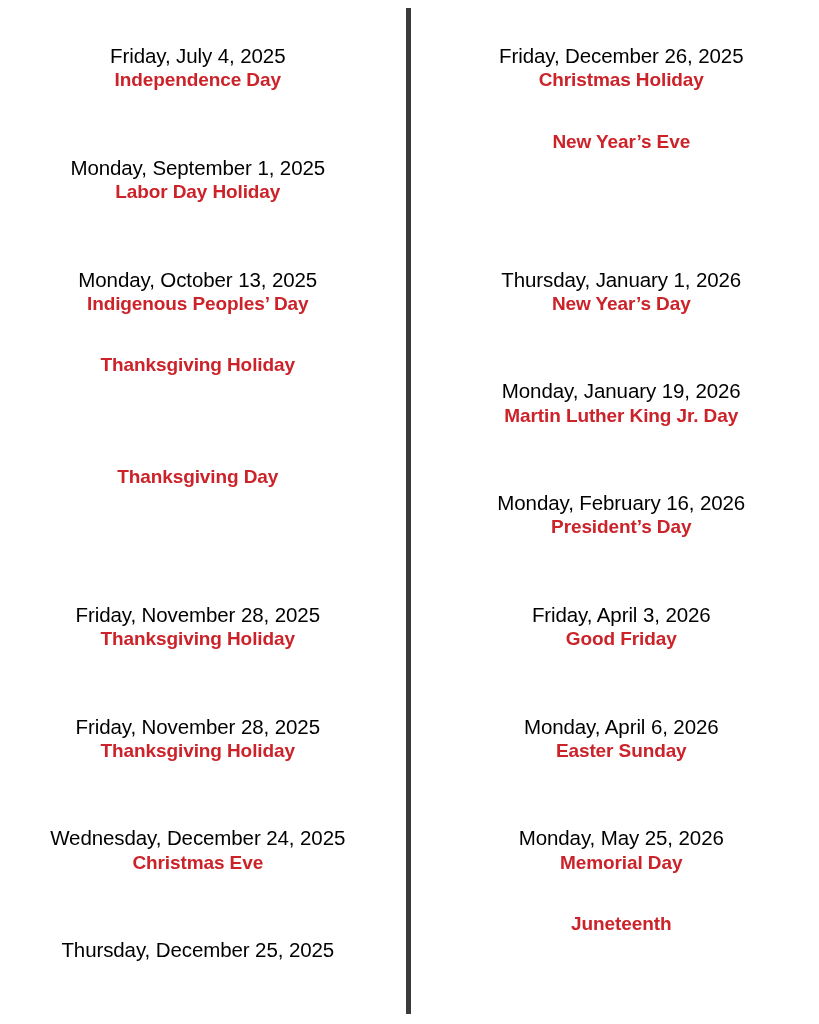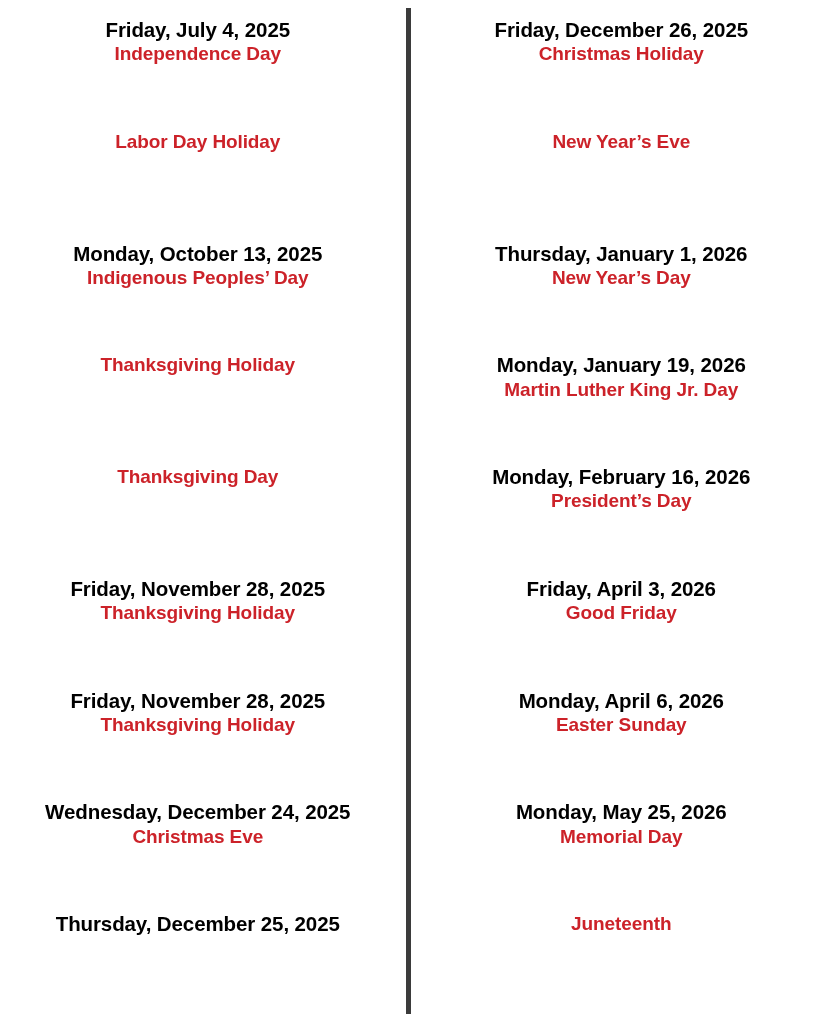--- a/index.html
+++ b/index.html
@@ -45,25 +45,26 @@
   .entry {
     flex: 1 1 0;
     display: flex;
     flex-direction: column;
     align-items: center;
     justify-content: flex-start;
     text-align: center;
   }
   .entry-date {
     font-size: 20.5px;
-    font-weight: bold;
+    font-weight: normal;
     color: #000000;
     line-height: 1.18;
     letter-spacing: -0.1px;
     white-space: nowrap;
+    margin-top: 26px;
   }
   .entry-name {
     font-size: 19px;
     font-weight: bold;
     color: #cc2229;
     line-height: 1.2;
     letter-spacing: -0.1px;
     white-space: nowrap;
     margin-top: 1px;
   }
@@ -74,20 +75,21 @@
 <div class="holiday-sheet">
 
   <div class="divider"></div>
 
   <div class="column column-left">
     <div class="entry">
       <div class="entry-date">Friday, July 4, 2025</div>
       <div class="entry-name">Independence Day</div>
     </div>
     <div class="entry">
+      <div class="entry-date">Monday, September 1, 2025</div>
       <div class="entry-name">Labor Day Holiday</div>
     </div>
     <div class="entry">
       <div class="entry-date">Monday, October 13, 2025</div>
       <div class="entry-name">Indigenous Peoples’ Day</div>
     </div>
     <div class="entry">
       <div class="entry-name">Thanksgiving Holiday</div>
     </div>
     <div class="entry">

